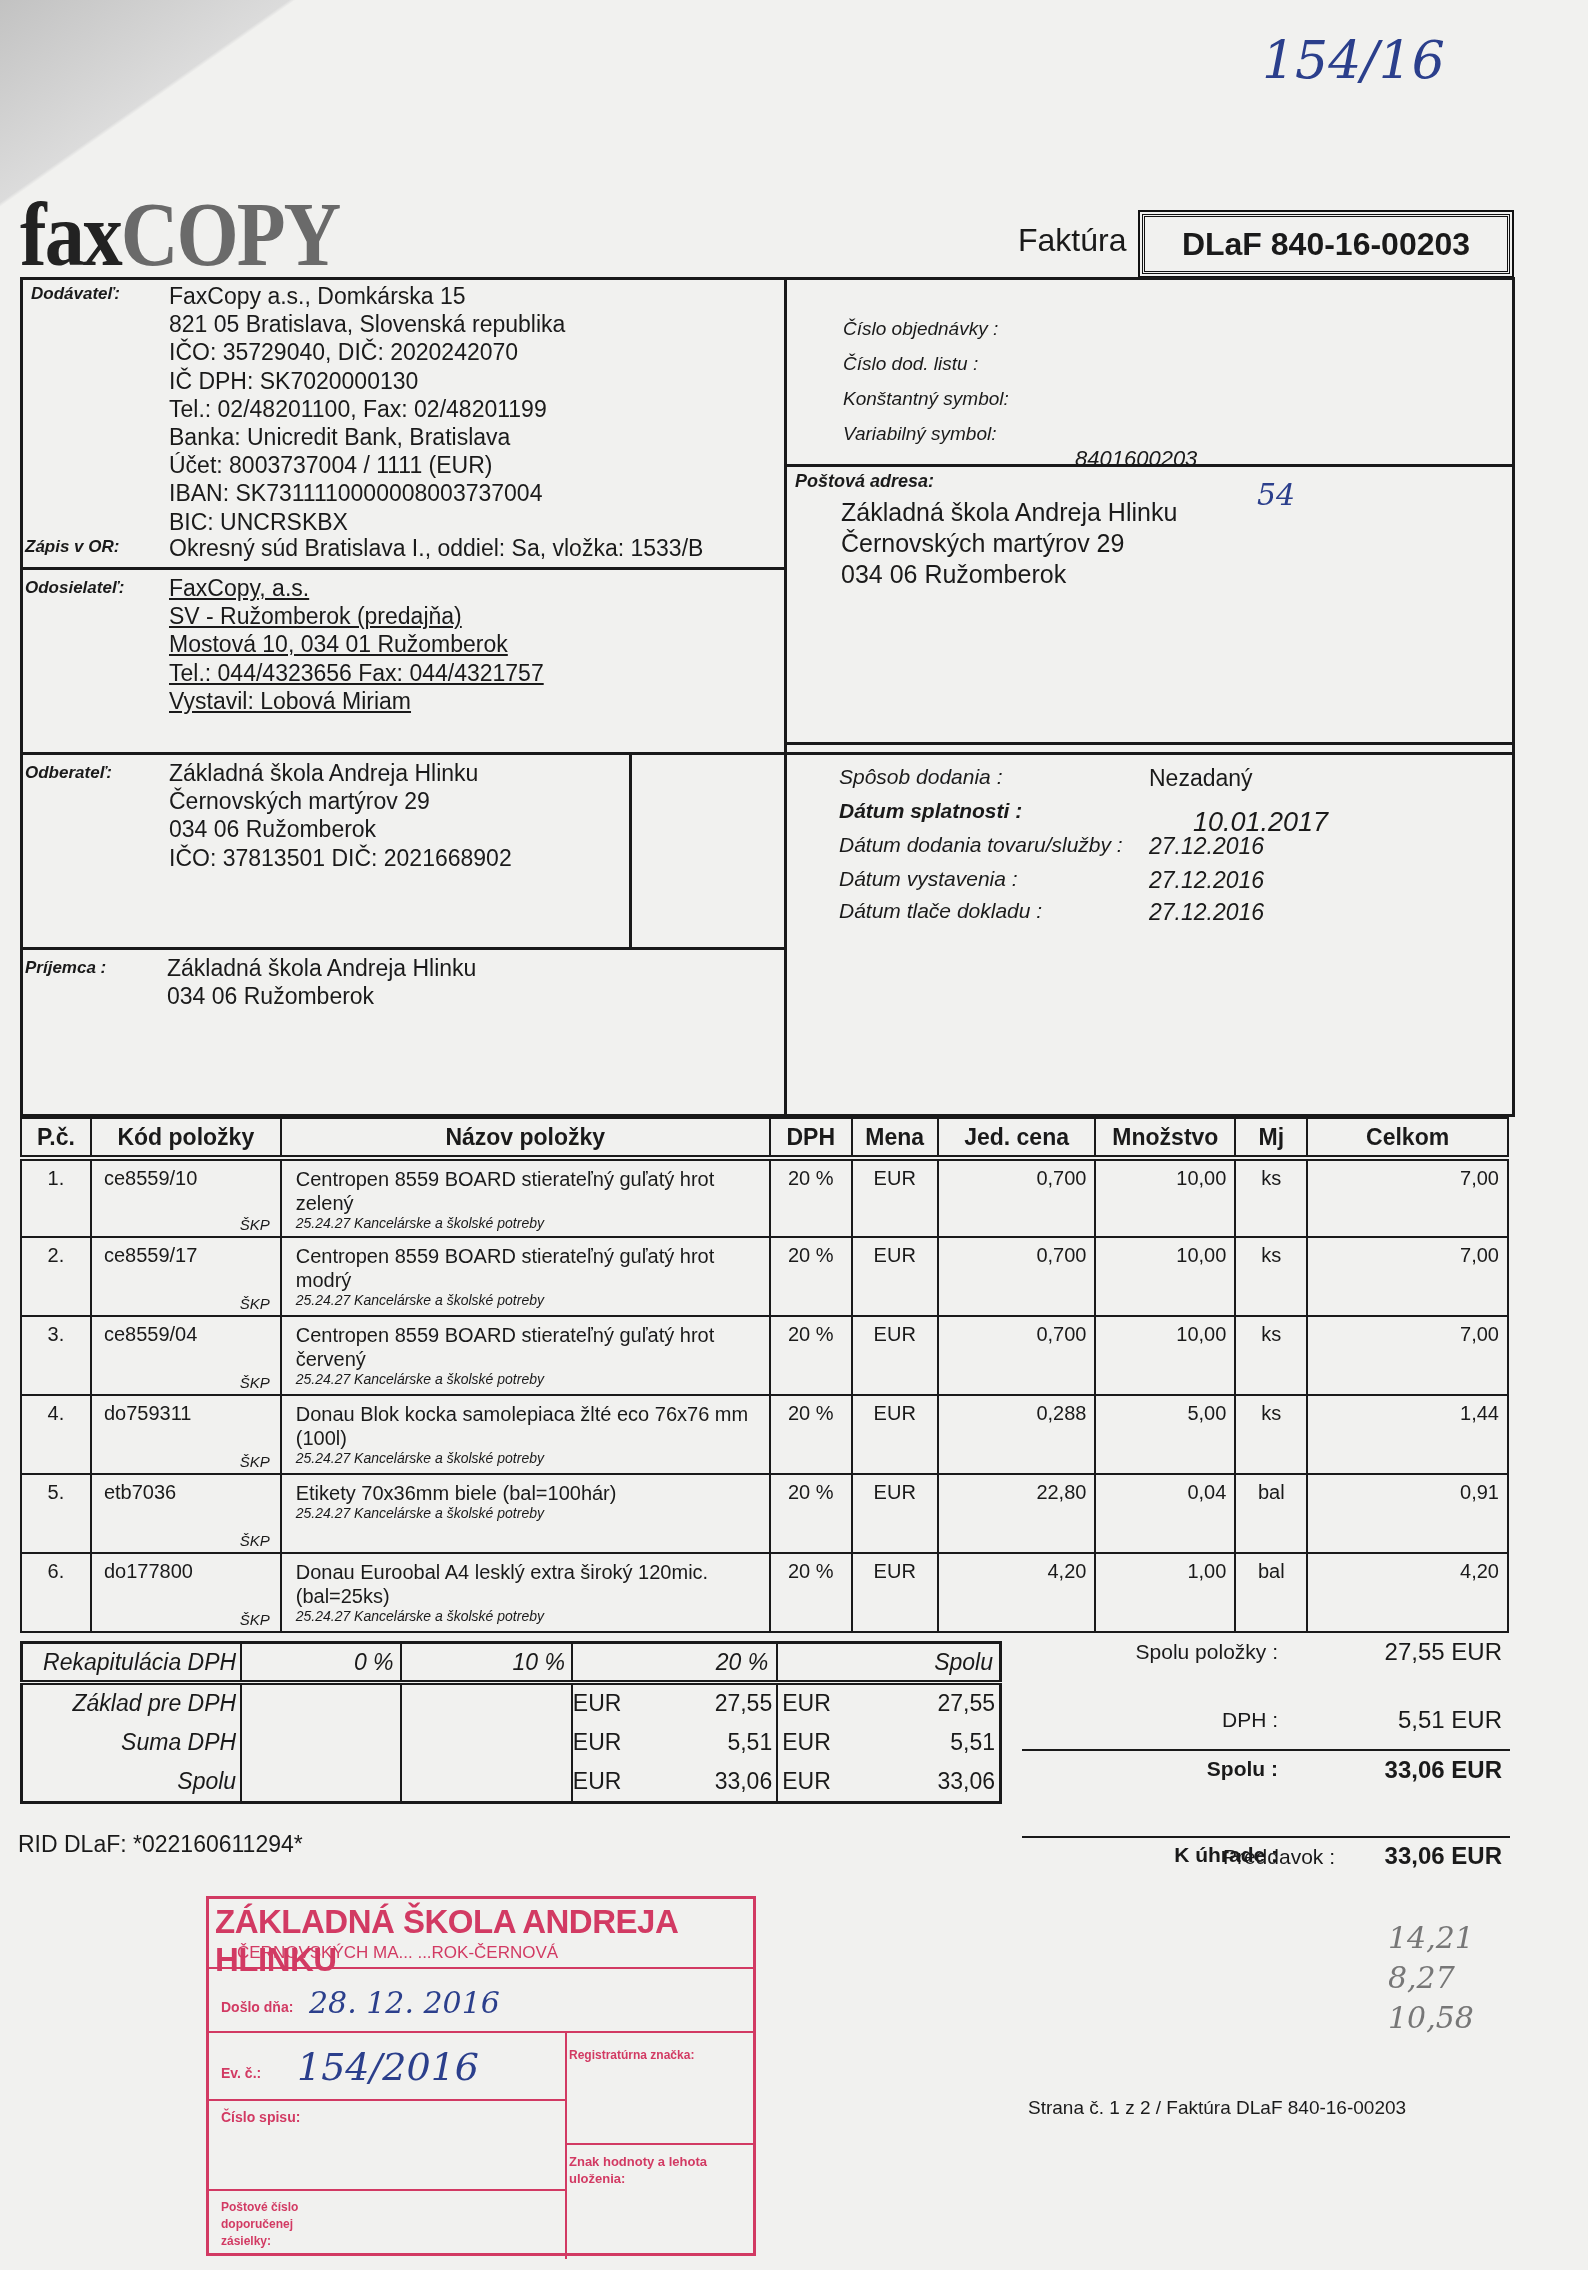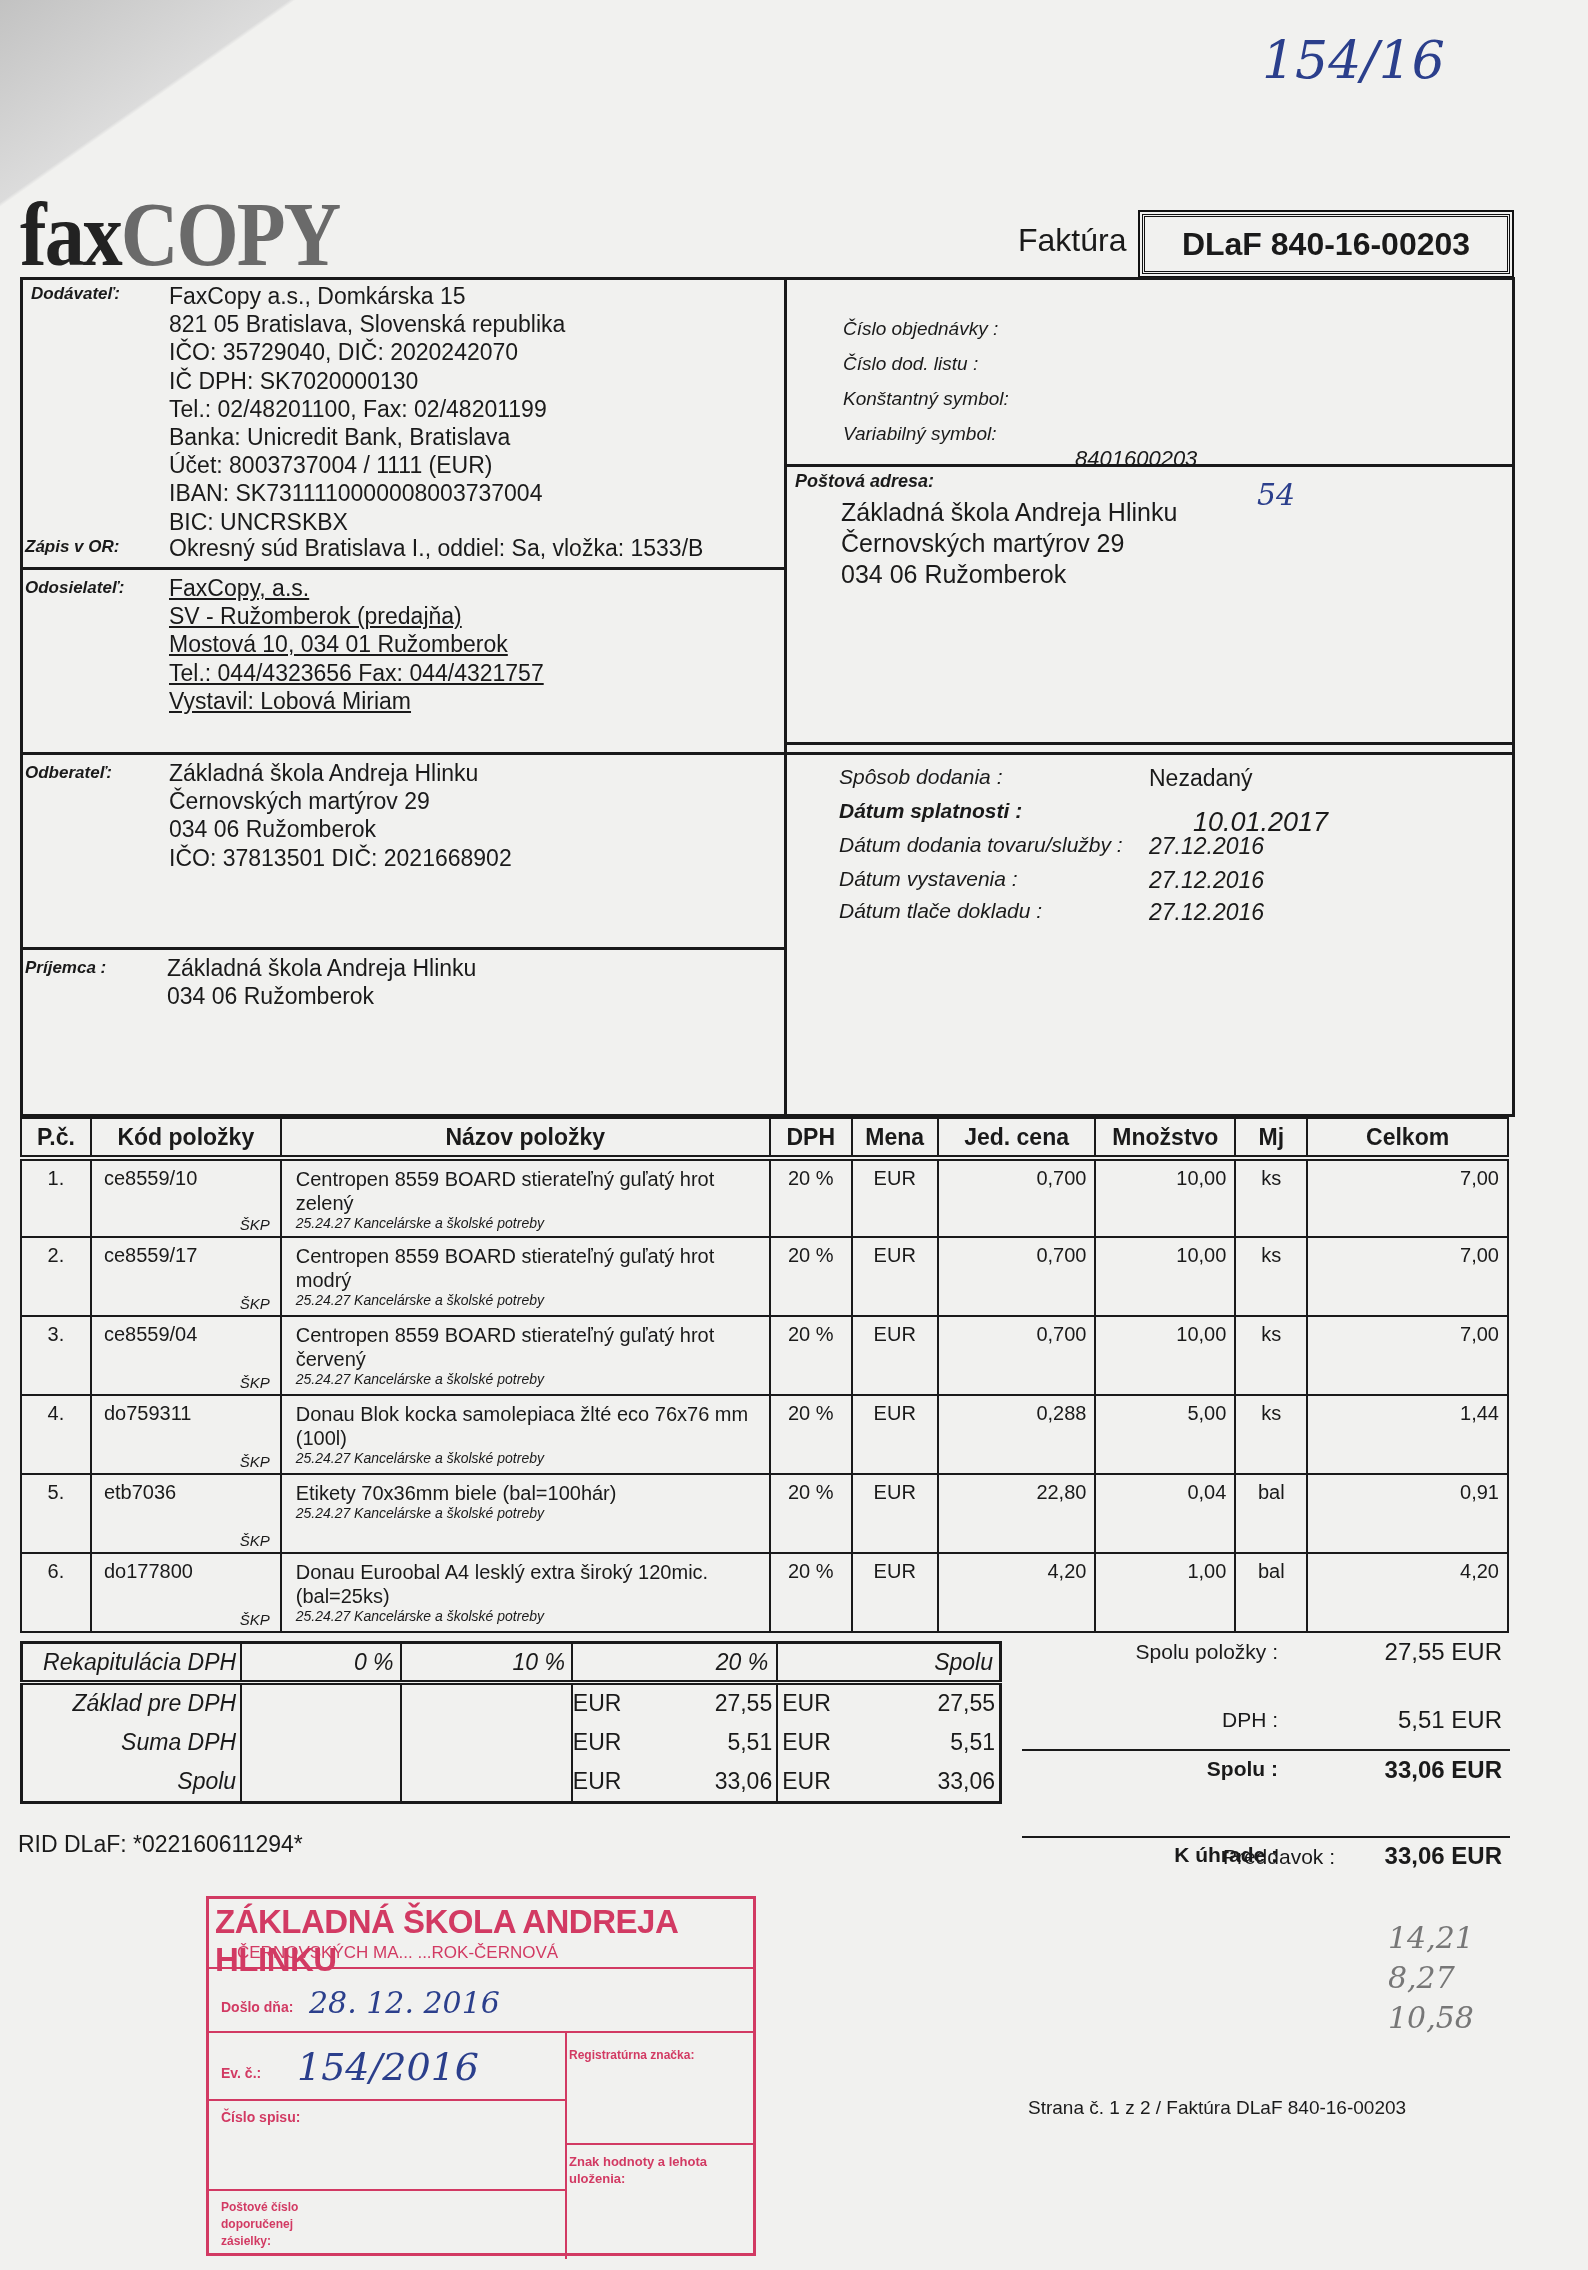--- a/index.html
+++ b/index.html
@@ -94,21 +94,21 @@
   <div class="lbl" style="left:2px; top:8px;">Odosielateľ:</div>
   <div class="txt" style="left:146px; top:4px;text-decoration:underline;">
     <div>FaxCopy, a.s.</div>
     <div>SV - Ružomberok (predajňa)</div>
     <div>Mostová 10, 034 01  Ružomberok</div>
     <div>Tel.: 044/4323656  Fax: 044/4321757</div>
     <div>Vystavil: Lobová  Miriam</div>
   </div>
 </div>
 
-<div class="box" style="left:20px; top:752px; width:767px; height:198px;">
+<div class="box" style="left:20px; top:752px; width:612px; height:198px;">
   <div class="lbl" style="left:2px; top:8px;">Odberateľ:</div>
   <div class="txt" style="left:146px; top:4px;">
     <div>Základná škola Andreja Hlinku</div>
     <div>Černovských martýrov 29</div>
     <div>034 06  Ružomberok</div>
     <div>IČO: 37813501   DIČ: 2021668902</div>
   </div>
 </div>
 
 <div class="box" style="left:20px; top:947px; width:767px; height:170px;">

